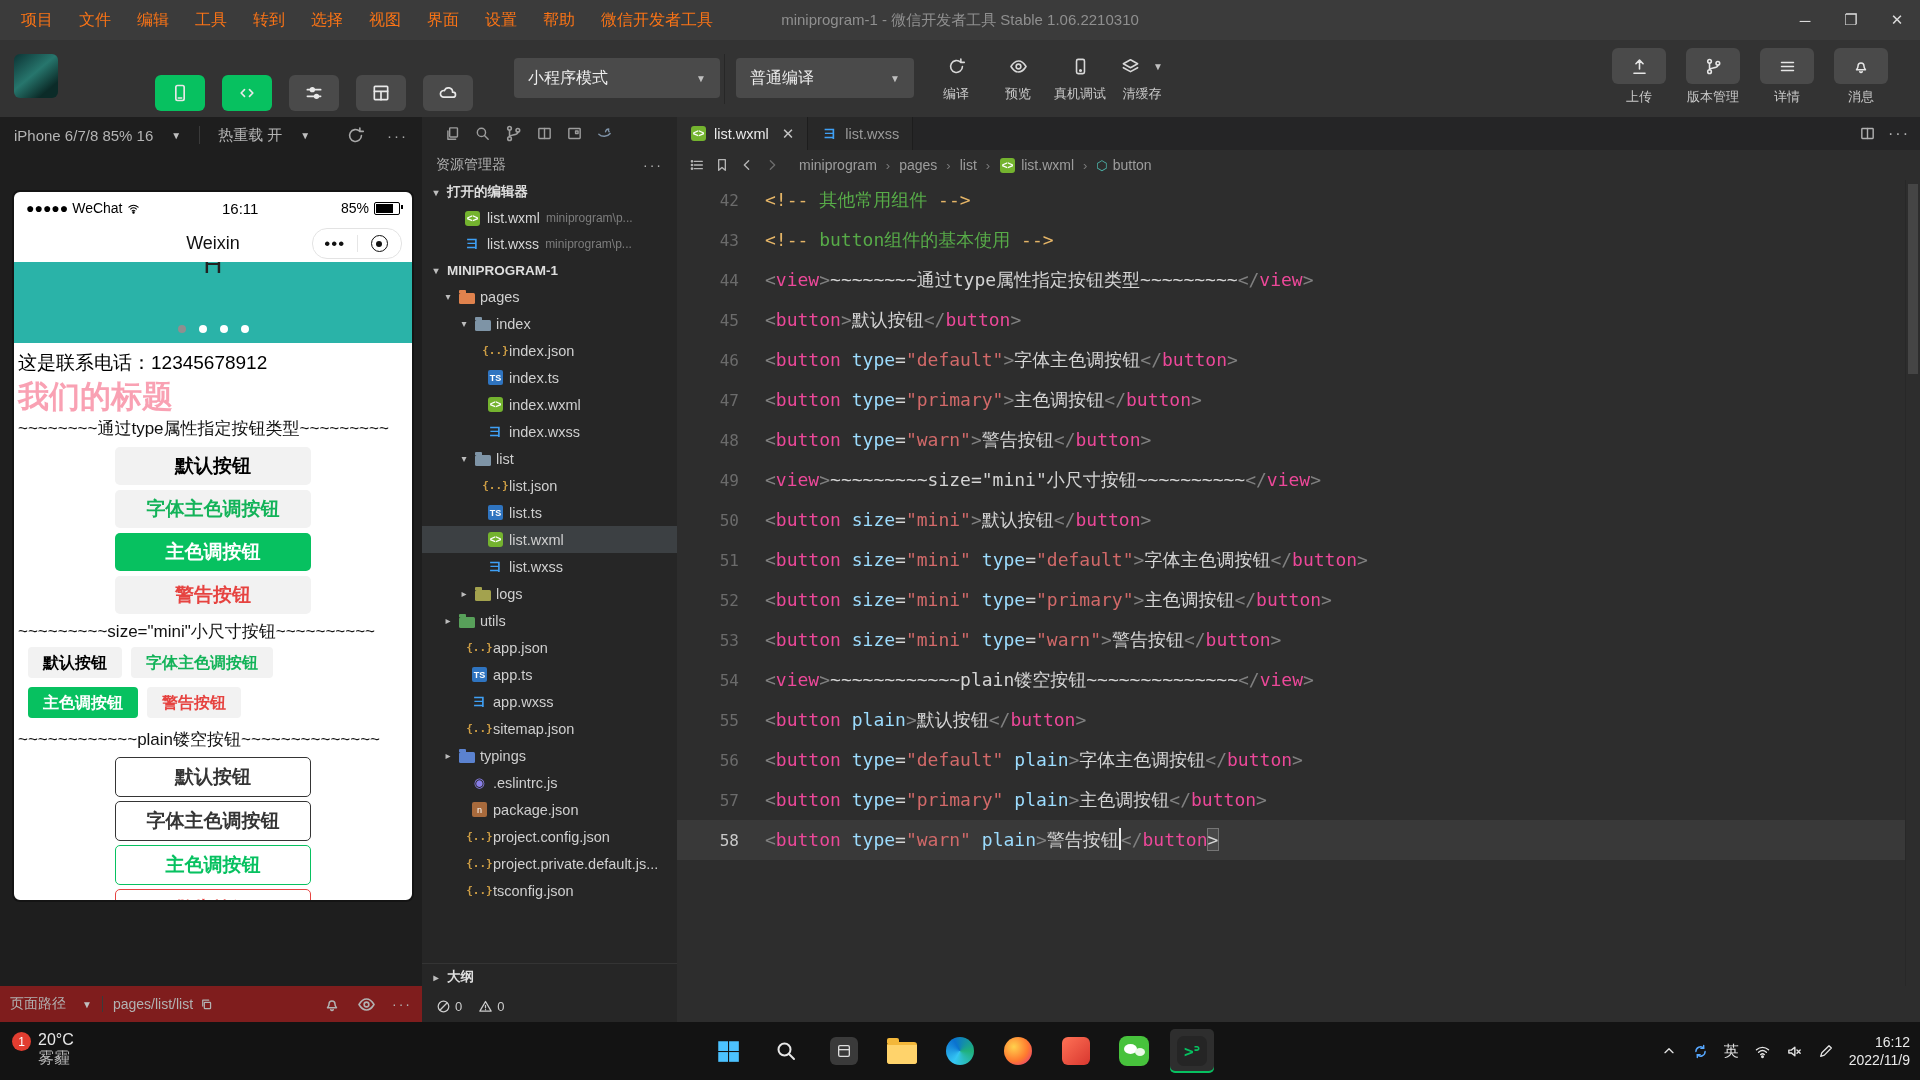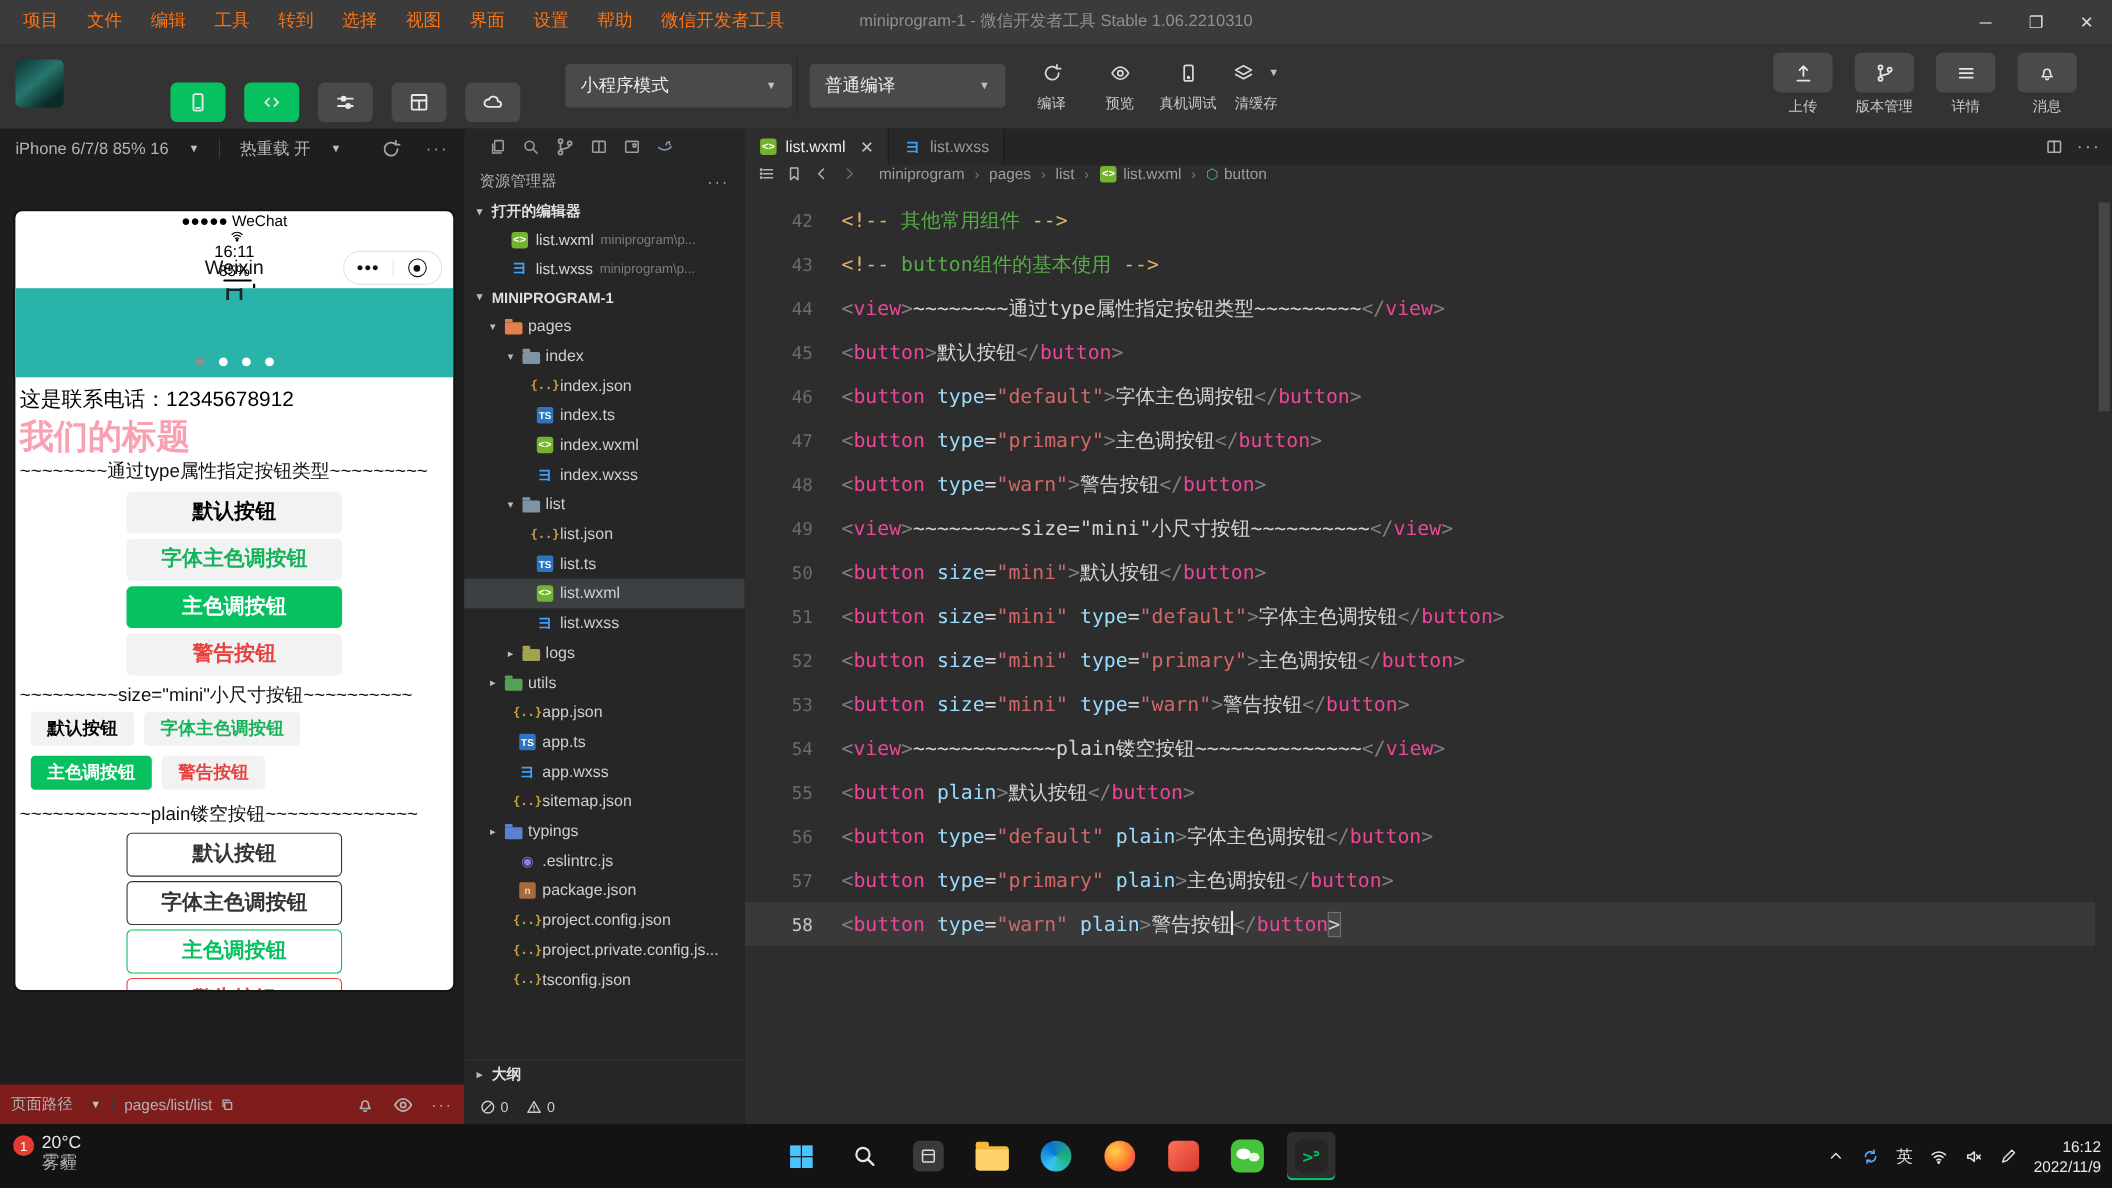--- a/index.html
+++ b/index.html
@@ -39,21 +39,21 @@
   .rbtn-lbl{margin-top:4px;font-size:13px;color:#c9c9c9;white-space:nowrap;}
   
   #sim{position:absolute;left:0;top:117px;width:422px;height:905px;background:#1e1e1e;border-right:1px solid #151515;}
   #sim-header{height:36px;display:flex;align-items:center;padding:0 14px;color:#b4b4b4;font-size:15px;gap:8px;}
   #sim-header .hsep{width:1px;height:18px;background:#3a3a3a;margin:0 10px;}
   #sim-header .flex1{flex:1;}
   #sim-header .hic{color:#a8a8a8;}
   
   #phone{position:absolute;left:12px;top:73px;width:398px;height:708px;background:#ffffff;border:2px solid #141414;
          border-radius:8px;overflow:hidden;color:#000;}
-  #p-status{height:32px;display:flex;align-items:center;padding:0 12px;font-size:14px;color:#000;flex-direction:column;}
+  #p-status{height:32px;display:flex;align-items:center;padding:0 12px;font-size:14px;color:#000;}
   #p-status .mid{flex:1;text-align:center;font-size:15px;}
   .batt{display:inline-block;width:24px;height:11px;border:1.5px solid #000;border-radius:2px;position:relative;margin-left:5px;vertical-align:-1px;}
   .batt::before{content:"";position:absolute;left:1px;top:1px;bottom:1px;width:17px;background:#000;}
   .batt::after{content:"";position:absolute;right:-4px;top:2.5px;width:2px;height:4px;background:#000;}
   #p-nav{height:38px;position:relative;display:flex;align-items:center;justify-content:center;font-size:18px;color:#111;}
   #p-capsule{position:absolute;right:10px;top:4px;width:88px;height:29px;border:1px solid #e3e3e3;border-radius:15px;
              display:flex;align-items:center;background:#fff;}
   #p-capsule .c1{flex:1;text-align:center;font-size:17px;letter-spacing:1px;color:#111;}
   #p-capsule .cdiv{width:1px;height:17px;background:#e6e6e6;}
   #p-capsule .c2{flex:1;display:flex;align-items:center;justify-content:center;}
@@ -109,21 +109,21 @@
   #exp-problems{height:32px;display:flex;align-items:center;gap:4px;padding-left:14px;color:#cccccc;font-size:13px;}
   #exp-problems .gap{width:8px;}
   
   #editor{position:absolute;left:677px;top:117px;width:1243px;height:905px;background:#2d2d2d;}
   #tabbar{height:33px;background:#252526;display:flex;align-items:stretch;position:relative;}
   .tab{display:flex;align-items:center;gap:7px;padding:0 13px;font-size:14.5px;border-right:1px solid #1d1d1d;}
   .tab.active{background:#2d2d2d;color:#eaeaea;}
   .tab.inactive{background:#282828;color:#9a9a9a;}
   .tab .x{margin-left:6px;color:#c4c4c4;font-size:15px;}
   #tab-right{position:absolute;right:10px;top:0;height:33px;display:flex;align-items:center;gap:12px;color:#b0b0b0;}
-  #breadcrumb{height:30px;display:flex;align-items:flex-start;gap:9px;padding-left:12px;font-size:14px;color:#9d9d9d;}
+  #breadcrumb{height:30px;display:flex;align-items:center;gap:9px;padding-left:12px;font-size:14px;color:#9d9d9d;}
   #breadcrumb .bic{color:#b5b5b5;display:flex;align-items:center;}
   #breadcrumb .dim{color:#6d6d6d;}
   #breadcrumb .bsep{color:#7a7a7a;font-size:13px;}
   .bc-item{display:flex;align-items:center;gap:5px;}
   #code{position:absolute;left:0;top:63px;right:14px;bottom:36px;overflow:hidden;
         font-family:"DejaVu Sans Mono",monospace;font-size:18px;}
   .cl{display:flex;height:40px;align-items:center;white-space:pre;}
   .cl .ln{width:62px;flex:none;text-align:right;padding-right:26px;color:#6b6b6b;font-size:16px;
           font-family:"DejaVu Sans Mono",monospace;}
   .cl.cur{background:rgba(255,255,255,0.06);}
@@ -617,21 +617,21 @@
             <span class="fi fi-pkg">n</span>
           </span>
           <span>package.json</span>
         </div>
         <div class="trow" style="padding-left: 49px;">
           <span class="fi fi-json">{..}</span>
           <span>project.config.json</span>
         </div>
         <div class="trow" style="padding-left: 49px;">
           <span class="fi fi-json">{..}</span>
-          <span>project.private.config.js...</span>
+          <span>project.private.default.js...</span>
         </div>
         <div class="trow" style="padding-left: 49px;">
           <span class="fi fi-json">{..}</span>
           <span>tsconfig.json</span>
         </div>
       </div>
     <div id="exp-outline">
       <span class="arr">▸</span>
         <span>大纲</span>
     </div>

